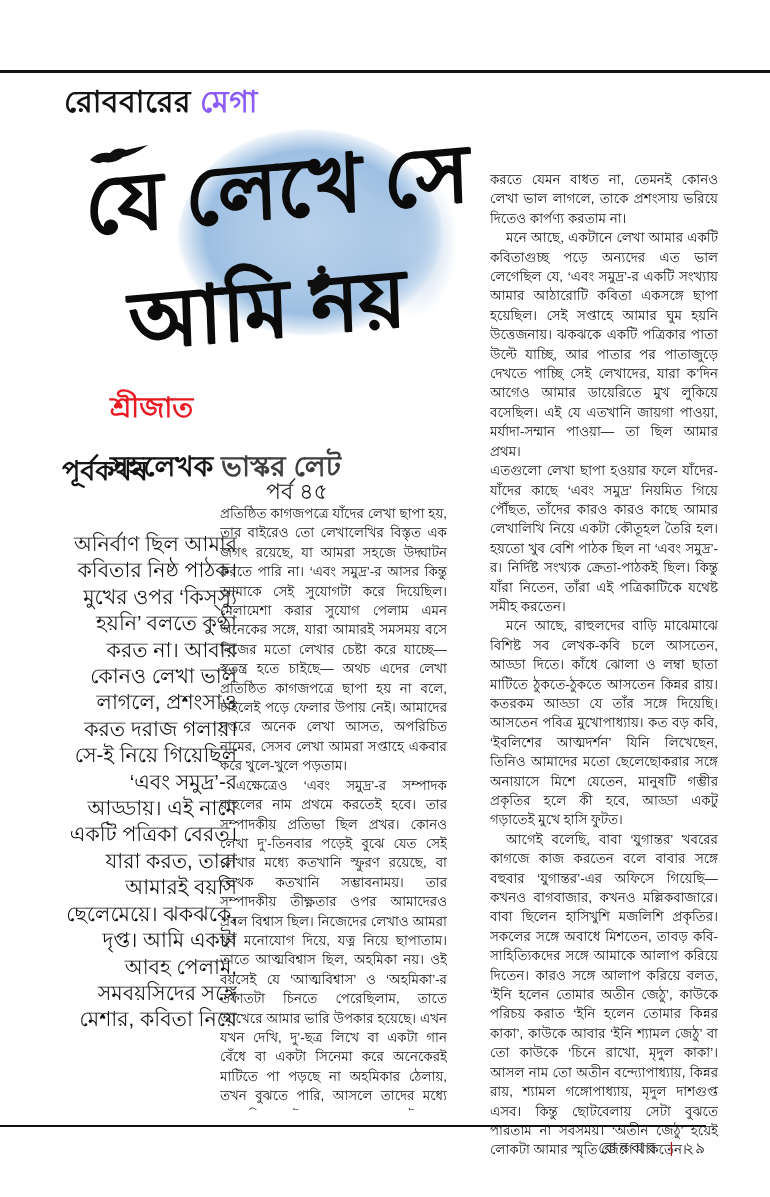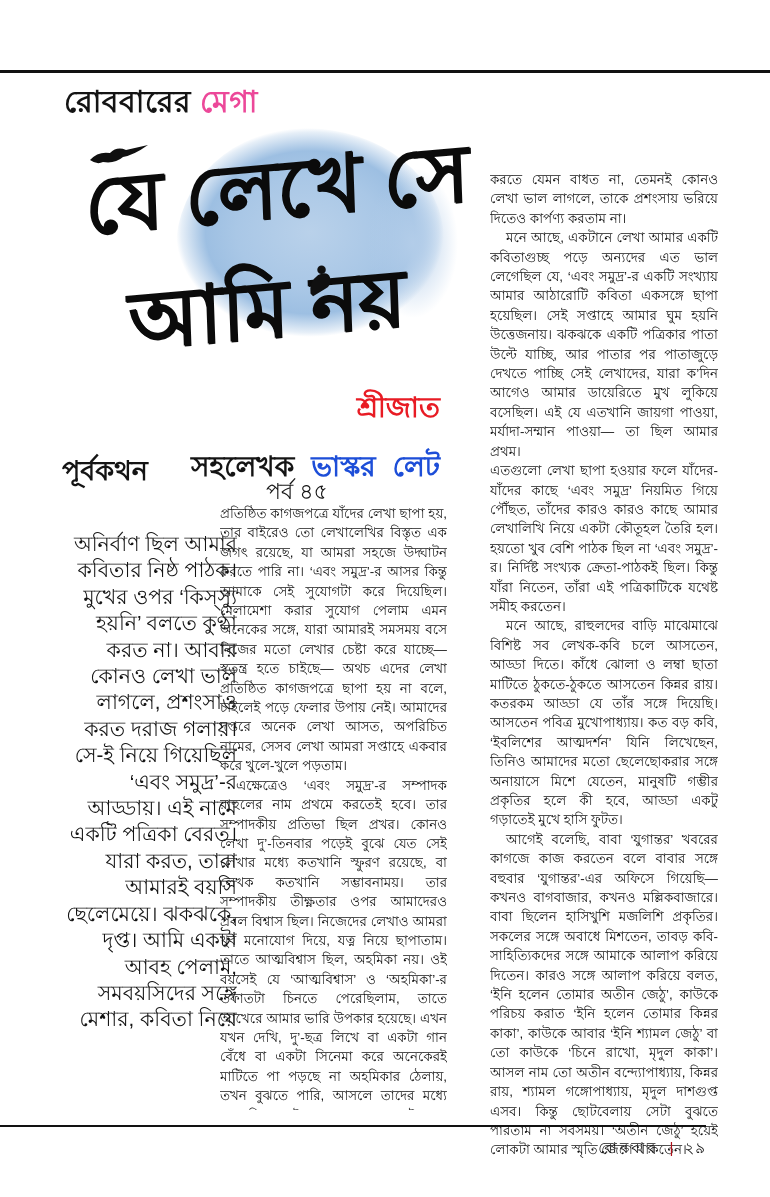--- a/index.html
+++ b/index.html
@@ -14,21 +14,21 @@
   }
   .rule { position: absolute; background: #121212; }
   .top-rule { left: 0; top: 70px; width: 770px; height: 3px; }
   .bottom-rule { left: 0; top: 1125px; width: 706px; height: 2px; }
 
   .kicker {
     position: absolute; left: 64px; top: 78px;
     font-size: 30px; font-weight: bold; letter-spacing: 0.5px;
     white-space: nowrap;
   }
-  .kicker .red { color: #ec4899; }
+  .kicker .red { color: #8b5cf6; }
 
   
   .masthead-art { position: absolute; left: 58px; top: 120px; width: 392px; height: 272px; }
   .wash-blob {
     position: absolute; left: 118px; top: 8px; width: 268px; height: 232px;
     background: radial-gradient(closest-side at 50% 45%, #b9d1ea 0%, #a9c7e6 55%, #9dbfe2 78%, rgba(157,191,226,0.25) 96%, rgba(157,191,226,0) 100%);
     border-radius: 48% 52% 55% 45% / 52% 48% 52% 48%;
   }
   .wash-blob::after {
     content: ""; position: absolute; right: -14px; top: 40px; width: 90px; height: 150px;
@@ -40,24 +40,24 @@
     transform: rotate(-5deg) skewX(-3deg);
     text-shadow: 1px 1px 0 #0b0b0b;
     white-space: nowrap; line-height: 1;
   }
   .callig-line1 { left: 26px; top: 30px; font-size: 80px; }
   .callig-line2 { left: 70px; top: 150px; font-size: 80px; }
   .bird { position: absolute; left: 30px; top: 22px; width: 62px; height: 32px; }
   .bird svg, .writer svg { display: block; width: 100%; height: 100%; fill: #101010; }
   .writer { position: absolute; left: 244px; top: 142px; width: 34px; height: 36px; }
 
-  .byline { position: absolute; left: 110px; top: 386px; width: 330px; text-align: right; font-family: Liberation Mono, monospace; }
+  .byline { position: absolute; left: 110px; top: 386px; width: 330px; text-align: left; }
   .author-name { font-size: 28px; font-weight: bold; color: #e81b24; }
   .coauthor { margin-top: 12px; font-size: 28px; font-weight: bold; white-space: nowrap; }
-  .coauthor .name { color: #1d4ed8; }
+  .coauthor .name { color: #404040; }
 
   .preface-heading {
     position: absolute; left: 62px; top: 450px; width: 175px;
     font-size: 27px; font-weight: bold; text-align: left;
   }
   .episode-label {
     position: absolute; left: 266px; top: 474px;
     font-size: 22px; font-weight: 500;
   }
 

